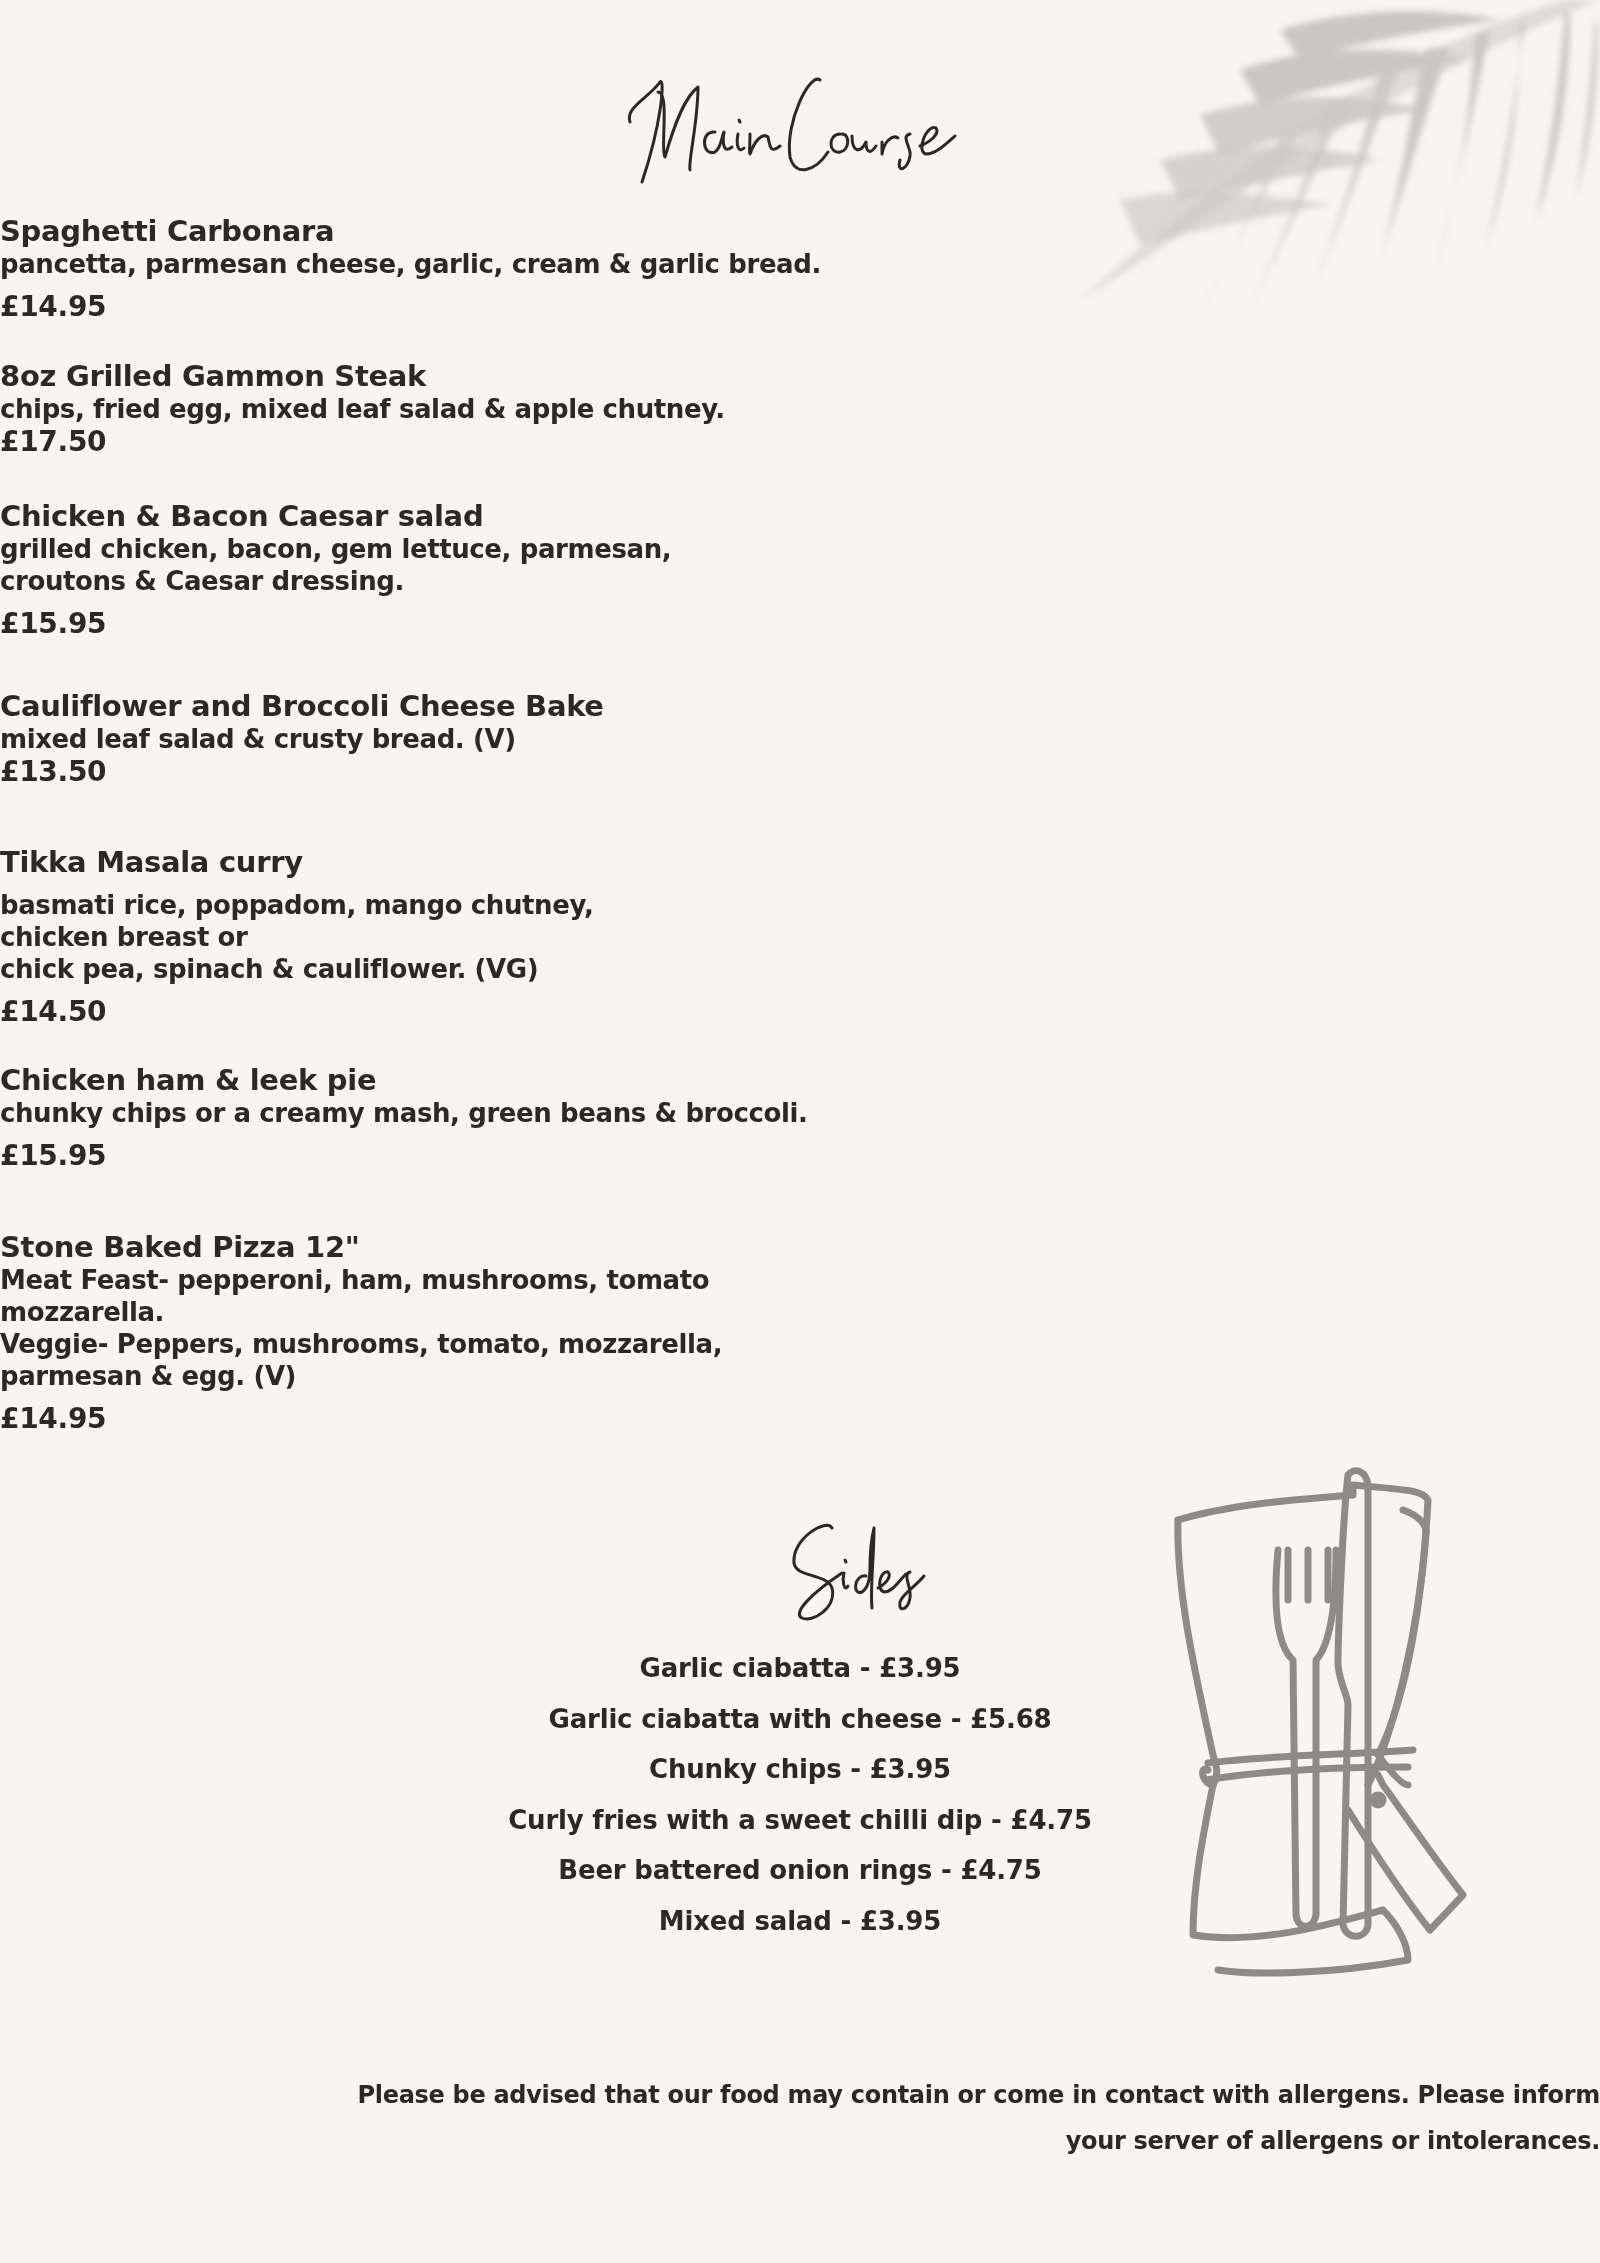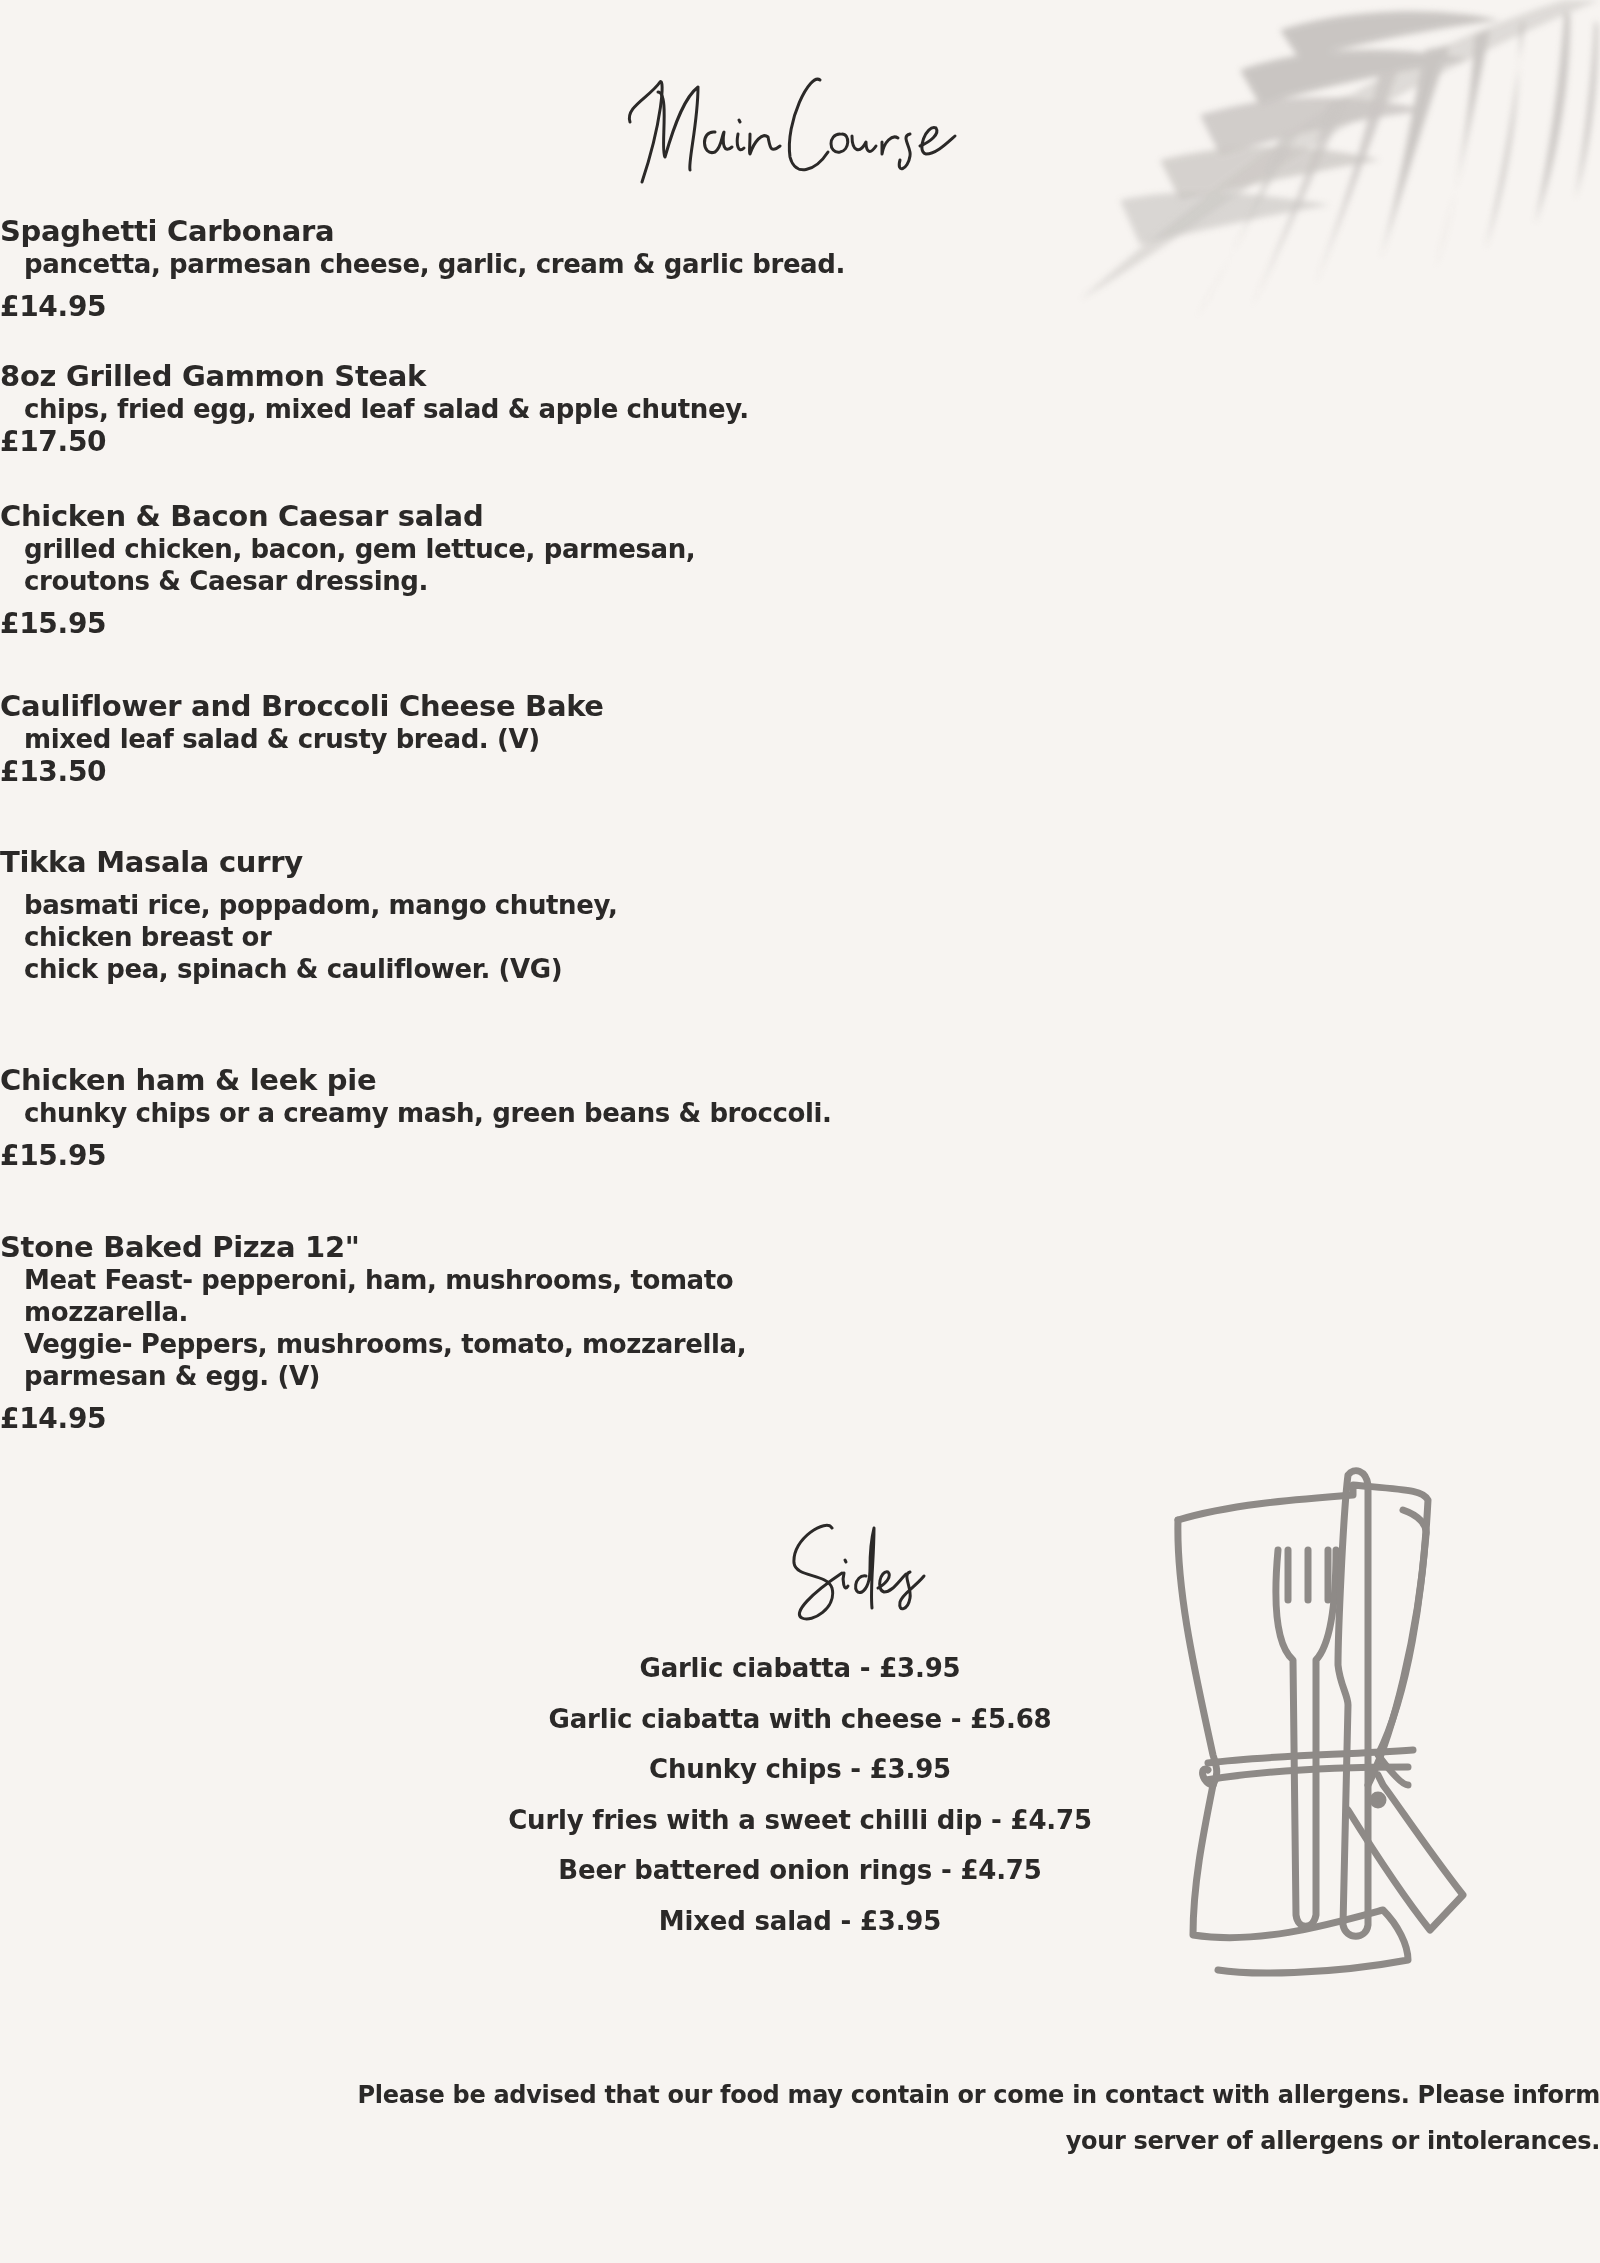--- a/index.html
+++ b/index.html
@@ -51,21 +51,20 @@
       font-size: 29px;
       line-height: 34px;
       letter-spacing: -0.3px;
     }
     .item-desc {
       font-family: "DejaVu Sans", sans-serif;
       font-size: 26px;
       line-height: 32px;
       font-weight: 600;
       letter-spacing: -0.4px;
-      padding-left: 24px;
     }
     .item-price {
       font-family: "DejaVu Sans", sans-serif;
       font-weight: bold;
       font-size: 28px;
       line-height: 34px;
       letter-spacing: -0.3px;
     }
     .sides-list {
       position: absolute;
@@ -165,20 +164,21 @@
   <div class="item-desc">mixed leaf salad &amp; crusty bread. (V)</div>
   <div class="item-price" style="">£13.50</div>
 </div>
 
 <div class="item" style="top:845px;">
   <div class="item-name">Tikka Masala curry</div>
   <div style="height:10px;"></div>
   <div class="item-desc">basmati rice, poppadom, mango chutney,</div>
   <div class="item-desc">chicken breast or</div>
   <div class="item-desc">chick pea, spinach &amp; cauliflower. (VG)</div>
+  <div class="item-price" style="margin-top:10px;">£14.50</div>
 </div>
 
 <div class="item" style="top:1063px;">
   <div class="item-name">Chicken ham &amp; leek pie</div>
   <div class="item-desc">chunky chips or a creamy mash, green beans &amp; broccoli.</div>
   <div class="item-price" style="margin-top:10px;">£15.95</div>
 </div>
 
 <div class="item" style="top:1230px;">
   <div class="item-name">Stone Baked Pizza 12"</div>

